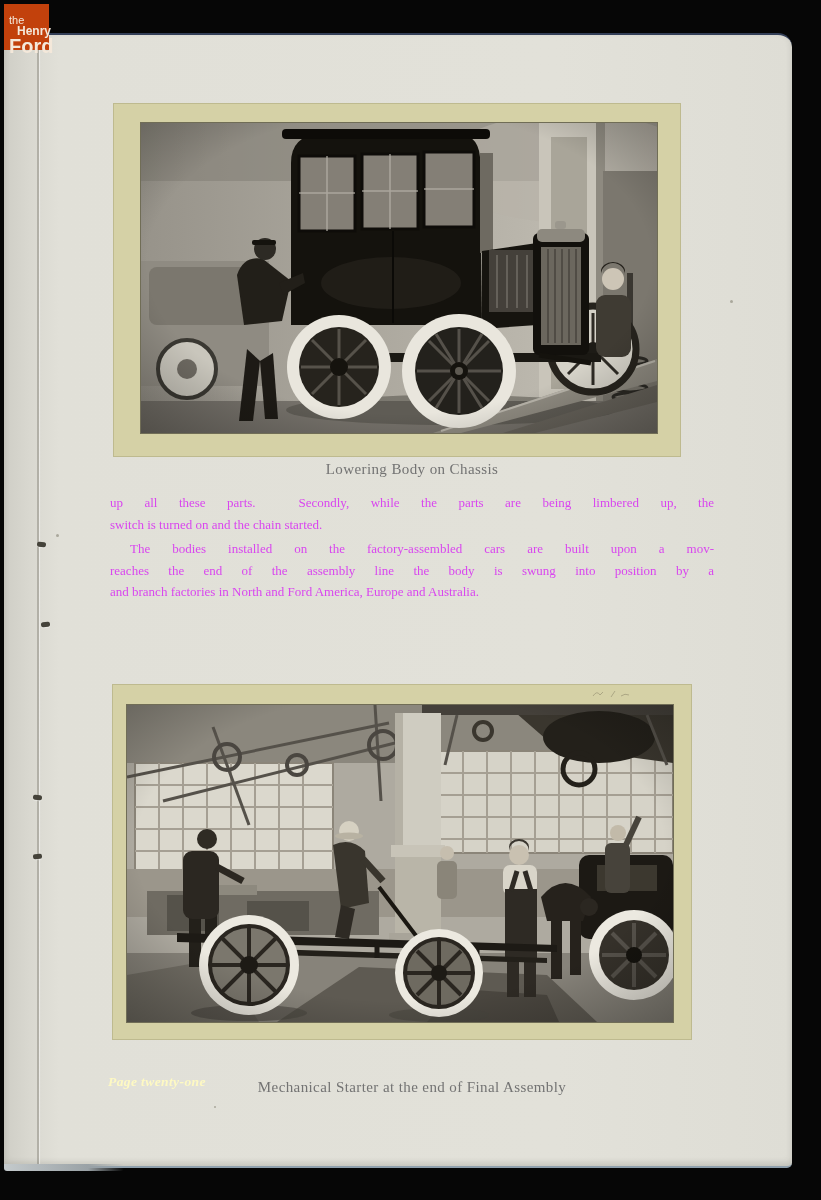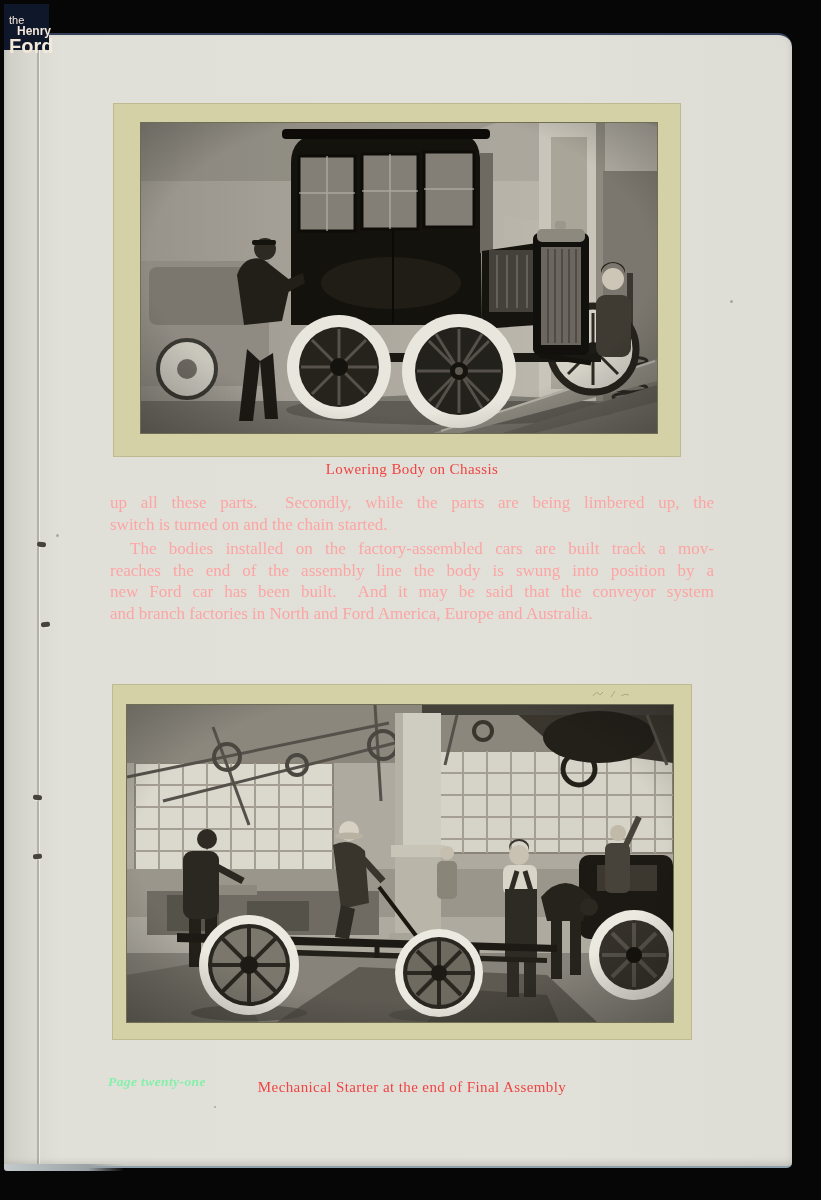--- a/index.html
+++ b/index.html
@@ -11,49 +11,49 @@
         border-top:2px solid #333f58;border-bottom:2px solid #8fa0ad;
         border-radius:2px 14px 5px 0;box-shadow:inset 0 -3px 6px rgba(60,60,50,.18);}
   .crease{position:absolute;left:33px;top:0;width:2px;height:100%;
           background:rgba(110,108,96,.38);box-shadow:1px 0 1px rgba(255,255,255,.5);}
   .under-sliver{position:absolute;left:4px;top:1164px;width:120px;height:7px;
           background:linear-gradient(90deg,#c4cacc,#9aa2a6 70%,transparent);border-radius:0 0 3px 3px;}
   .stitch{position:absolute;width:9px;height:5px;background:#45433a;border-radius:2px;
           box-shadow:0 1px 1px rgba(255,255,255,.4);}
   .speck{position:absolute;width:3px;height:3px;border-radius:50%;background:#aaa89c;}
   
-  .logo{position:absolute;left:4px;top:4px;width:45px;height:46px;background:#0f172a;
+  .logo{position:absolute;left:4px;top:4px;width:45px;height:46px;background:#c2410c;
         font-family:"Liberation Sans","DejaVu Sans",sans-serif;color:#f4e8da;z-index:5;}
   .logo .l1{position:absolute;left:5px;top:10px;font-size:11px;font-weight:400;}
   .logo .l2{position:absolute;left:13px;top:20px;font-size:12px;font-weight:700;}
   .logo .l3{position:absolute;left:5px;top:31px;font-size:20px;font-weight:700;}
   
   .figure{position:absolute;background:#d5d1a6;border:1px solid rgba(90,85,40,.18);box-sizing:border-box;}
   .fig1{left:113px;top:103px;width:568px;height:354px;}
   .fig2{left:112px;top:684px;width:580px;height:356px;}
   .photo{position:absolute;overflow:hidden;background:#8d8a82;
          box-shadow:inset 0 0 14px rgba(10,10,8,.55), 0 0 0 1px rgba(30,28,20,.55);}
   .photo svg{display:block;}
   .fig1 .photo{left:27px;top:19px;width:516px;height:310px;}
   .fig2 .photo{left:14px;top:20px;width:546px;height:317px;}
   .pencil{position:absolute;left:478px;top:3px;width:46px;height:12px;opacity:.55;}
   
   .caption{position:absolute;left:110px;width:604px;text-align:center;
-           font-size:15px;letter-spacing:.4px;color:#ef4444;}
+           font-size:15px;letter-spacing:.4px;color:#737373;}
   .cap1{top:461px;}
   .cap2{top:1043px;margin-top:36px;}
   .bodytext{position:absolute;left:110px;top:492px;width:604px;
-            font-size:17px;line-height:21.5px;color:#fca5a5;}
+            font-size:13px;line-height:21.5px;color:#d946ef;}
   .para{margin:0;}
   .para + .para{margin-top:3px;}
   .tline{text-align:justify;text-align-last:justify;white-space:pre-wrap;}
   .tline.tlast{text-align-last:auto;}
   .tline.tindent{text-indent:20px;}
   .footer{position:absolute;left:108px;top:1074px;font-size:13.5px;font-style:italic;font-weight:700;
-          letter-spacing:.4px;color:#86efac;}
+          letter-spacing:.4px;color:#fef9c3;}
 </style>
 </head>
 <body>
 
 <div id="stage">
 
   <div class="page">
     <div class="crease"></div>
   </div>
 
@@ -208,23 +208,22 @@
     </div>
   </div>
   <div class="caption cap1">Lowering Body on Chassis</div>
 
   <div class="bodytext">
     <div class="para">
         <div class="tline">up all these parts.  Secondly, while the parts are being limbered up, the</div>
         <div class="tline tlast">switch is turned on and the chain started.</div>
       </div>
     <div class="para">
-        <div class="tline tindent">The bodies installed on the factory-assembled cars are built track a mov-</div>
+        <div class="tline tindent">The bodies installed on the factory-assembled cars are built upon a mov-</div>
         <div class="tline">reaches the end of the assembly line the body is swung into position by a</div>
-        <div class="tline">new Ford car has been built.  And it may be said that the conveyor system</div>
         <div class="tline tlast">and branch factories in North and Ford America, Europe and Australia.</div>
       </div>
   </div>
 
   <div class="figure fig2">
     <svg class="pencil" viewBox="0 0 46 12">
       <path d="M2,8 Q6,2 9,7 L12,4 M20,9 L24,3 M30,8 Q34,5 38,7" stroke="#8a8468" stroke-width="1" fill="none"></path>
     </svg>
     <div class="photo">
       <svg width="546" height="317" viewBox="0 0 546 317">

